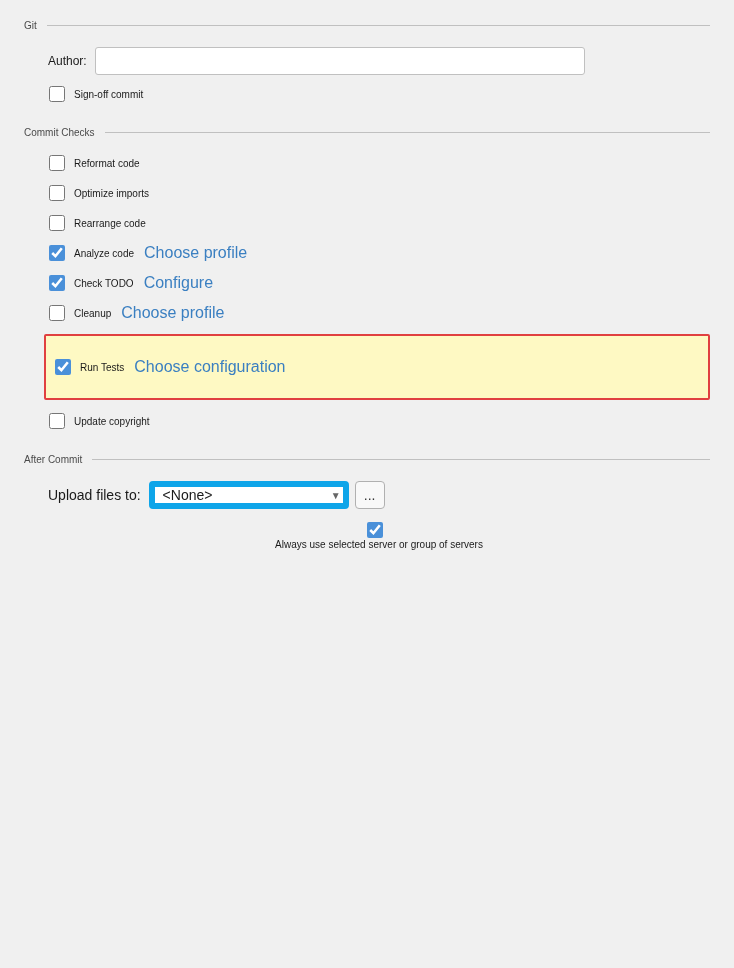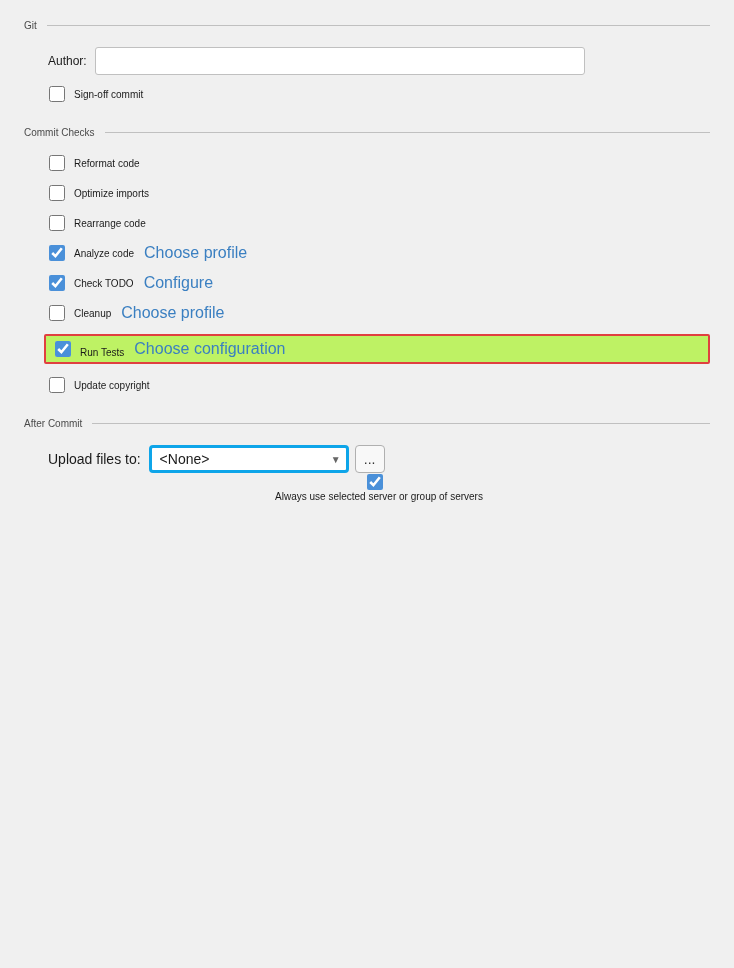--- a/index.html
+++ b/index.html
@@ -103,41 +103,41 @@
       padding: 0;
       margin-left: 10px;
       text-decoration: none;
     }
 
     .highlighted-row {
       border: 2px solid #e04040;
       border-radius: 2px;
       margin-left: 20px;
       margin-right: 0px;
-      padding: 4px 4px;
-      display: flex;
-      align-items: flex-end;
+      padding: 22px 4px;
+      display: flex;
+      align-items: center;
       margin-bottom: 12px;
-      background-color: #bef264;
+      background-color: #fef9c3;
     }
 
     .highlighted-row .checkbox-wrapper {
       margin-left: 4px;
     }
 
     .select-wrapper {
       display: inline-flex;
       align-items: center;
       position: relative;
     }
 
     .select-dropdown {
       appearance: none;
       -webkit-appearance: none;
-      border: 3px solid #0ea5e9;
+      border: 6px solid #0ea5e9;
       background: #ffffff;
       border-radius: 4px;
       height: 28px;
       padding: 0 30px 0 8px;
       font-size: 14px;
       color: #1a1a1a;
       cursor: pointer;
       width: 200px;
       outline: none;
     }
@@ -162,21 +162,21 @@
       display: flex;
       align-items: center;
       justify-content: center;
       color: #333;
     }
 
     .upload-row {
       display: flex;
       align-items: center;
       padding-left: 24px;
-      margin-bottom: 0;
+      margin-bottom: 12px;
     }
 
     .upload-label {
       font-size: 14px;
       color: #1a1a1a;
       margin-right: 8px;
     }
 
     .always-use-row {
       display: flex;

